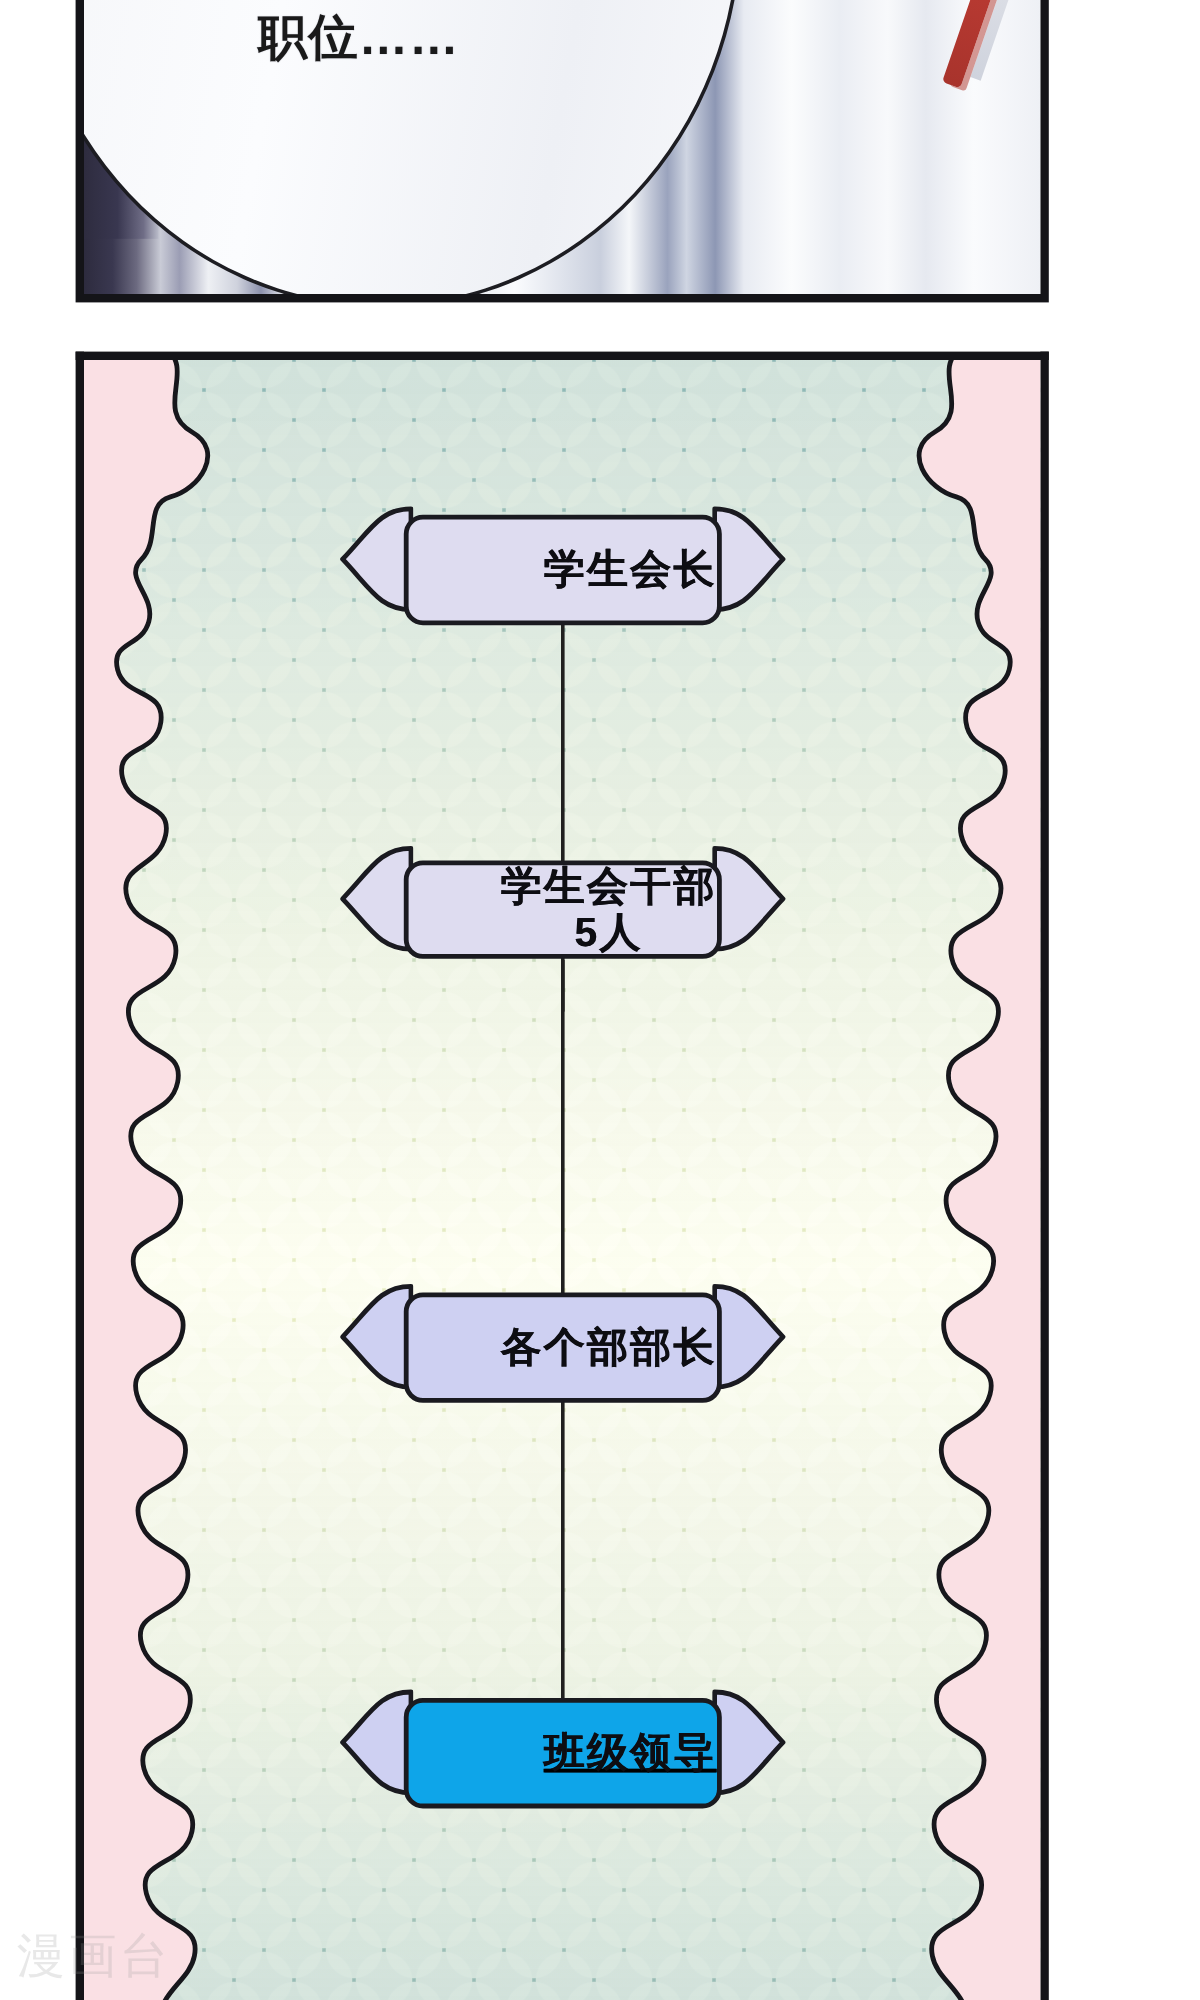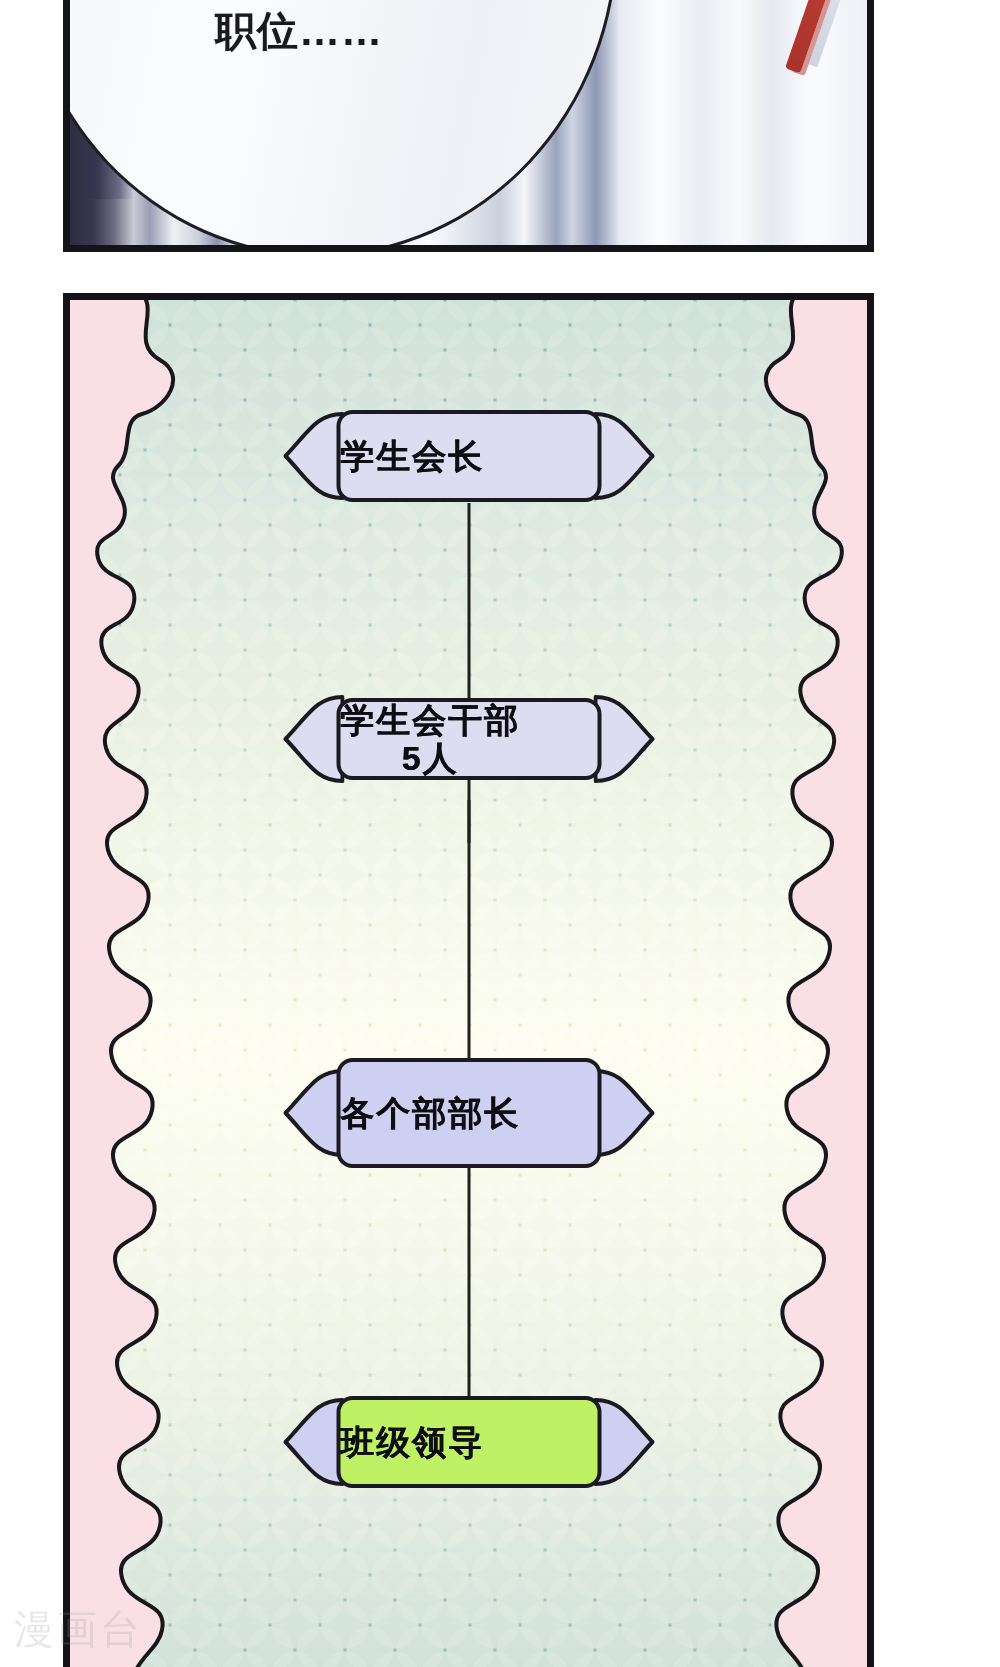--- a/index.html
+++ b/index.html
@@ -186,23 +186,24 @@
     justify-content: center;
   }
   .ribbon-body {
     position: relative;
     z-index: 2;
     background: #dedcf0;
     border: 4px solid #1a1a20;
     border-radius: 16px;
     display: flex;
     align-items: center;
-    justify-content: flex-start;
+    justify-content: flex-end;
     text-align: center;
     box-sizing: border-box;
+    margin-top: 19px;
   }
   .ribbon-label {
     color: #0d0d12;
     font-weight: bold;
     font-size: 34px;
     line-height: 1.12;
     letter-spacing: 2px;
     white-space: pre-line;
     text-shadow: 0.5px 0 0 #0d0d12;
   }
@@ -354,37 +355,37 @@
       </svg>
     </div>
   </div>
 
   <div class="ribbon" style="top:758px;">
     <div class="tail tail-left">
       <svg viewBox="0 0 62 92" xmlns="http://www.w3.org/2000/svg">
         <path d="M60,4 C34,4 26,22 3,46 C26,70 34,88 60,88 Z" fill="#ced0f2" stroke="#1a1a20" stroke-width="4" stroke-linejoin="round"></path>
       </svg>
     </div>
-    <div class="ribbon-body" style="width:265px;height:110px;background:#ced0f2;">
+    <div class="ribbon-body" style="width:265px;height:92px;background:#ced0f2;">
       <span class="ribbon-label">各个部部长</span>
     </div>
     <div class="tail tail-right">
       <svg viewBox="0 0 62 92" xmlns="http://www.w3.org/2000/svg">
         <path d="M2,4 C28,4 36,22 59,46 C36,70 28,88 2,88 Z" fill="#ced0f2" stroke="#1a1a20" stroke-width="4" stroke-linejoin="round"></path>
       </svg>
     </div>
   </div>
 
   <div class="ribbon" style="top:1096px;">
     <div class="tail tail-left">
       <svg viewBox="0 0 62 92" xmlns="http://www.w3.org/2000/svg">
         <path d="M60,4 C34,4 26,22 3,46 C26,70 34,88 60,88 Z" fill="#ced0f2" stroke="#1a1a20" stroke-width="4" stroke-linejoin="round"></path>
       </svg>
     </div>
-    <div class="ribbon-body" style="width:265px;height:92px;background:#bef264;">
+    <div class="ribbon-body" style="width:265px;height:92px;background:#0ea5e9;text-decoration:underline;">
       <span class="ribbon-label">班级领导</span>
     </div>
     <div class="tail tail-right">
       <svg viewBox="0 0 62 92" xmlns="http://www.w3.org/2000/svg">
         <path d="M2,4 C28,4 36,22 59,46 C36,70 28,88 2,88 Z" fill="#ced0f2" stroke="#1a1a20" stroke-width="4" stroke-linejoin="round"></path>
       </svg>
     </div>
   </div>
 </div>
 

